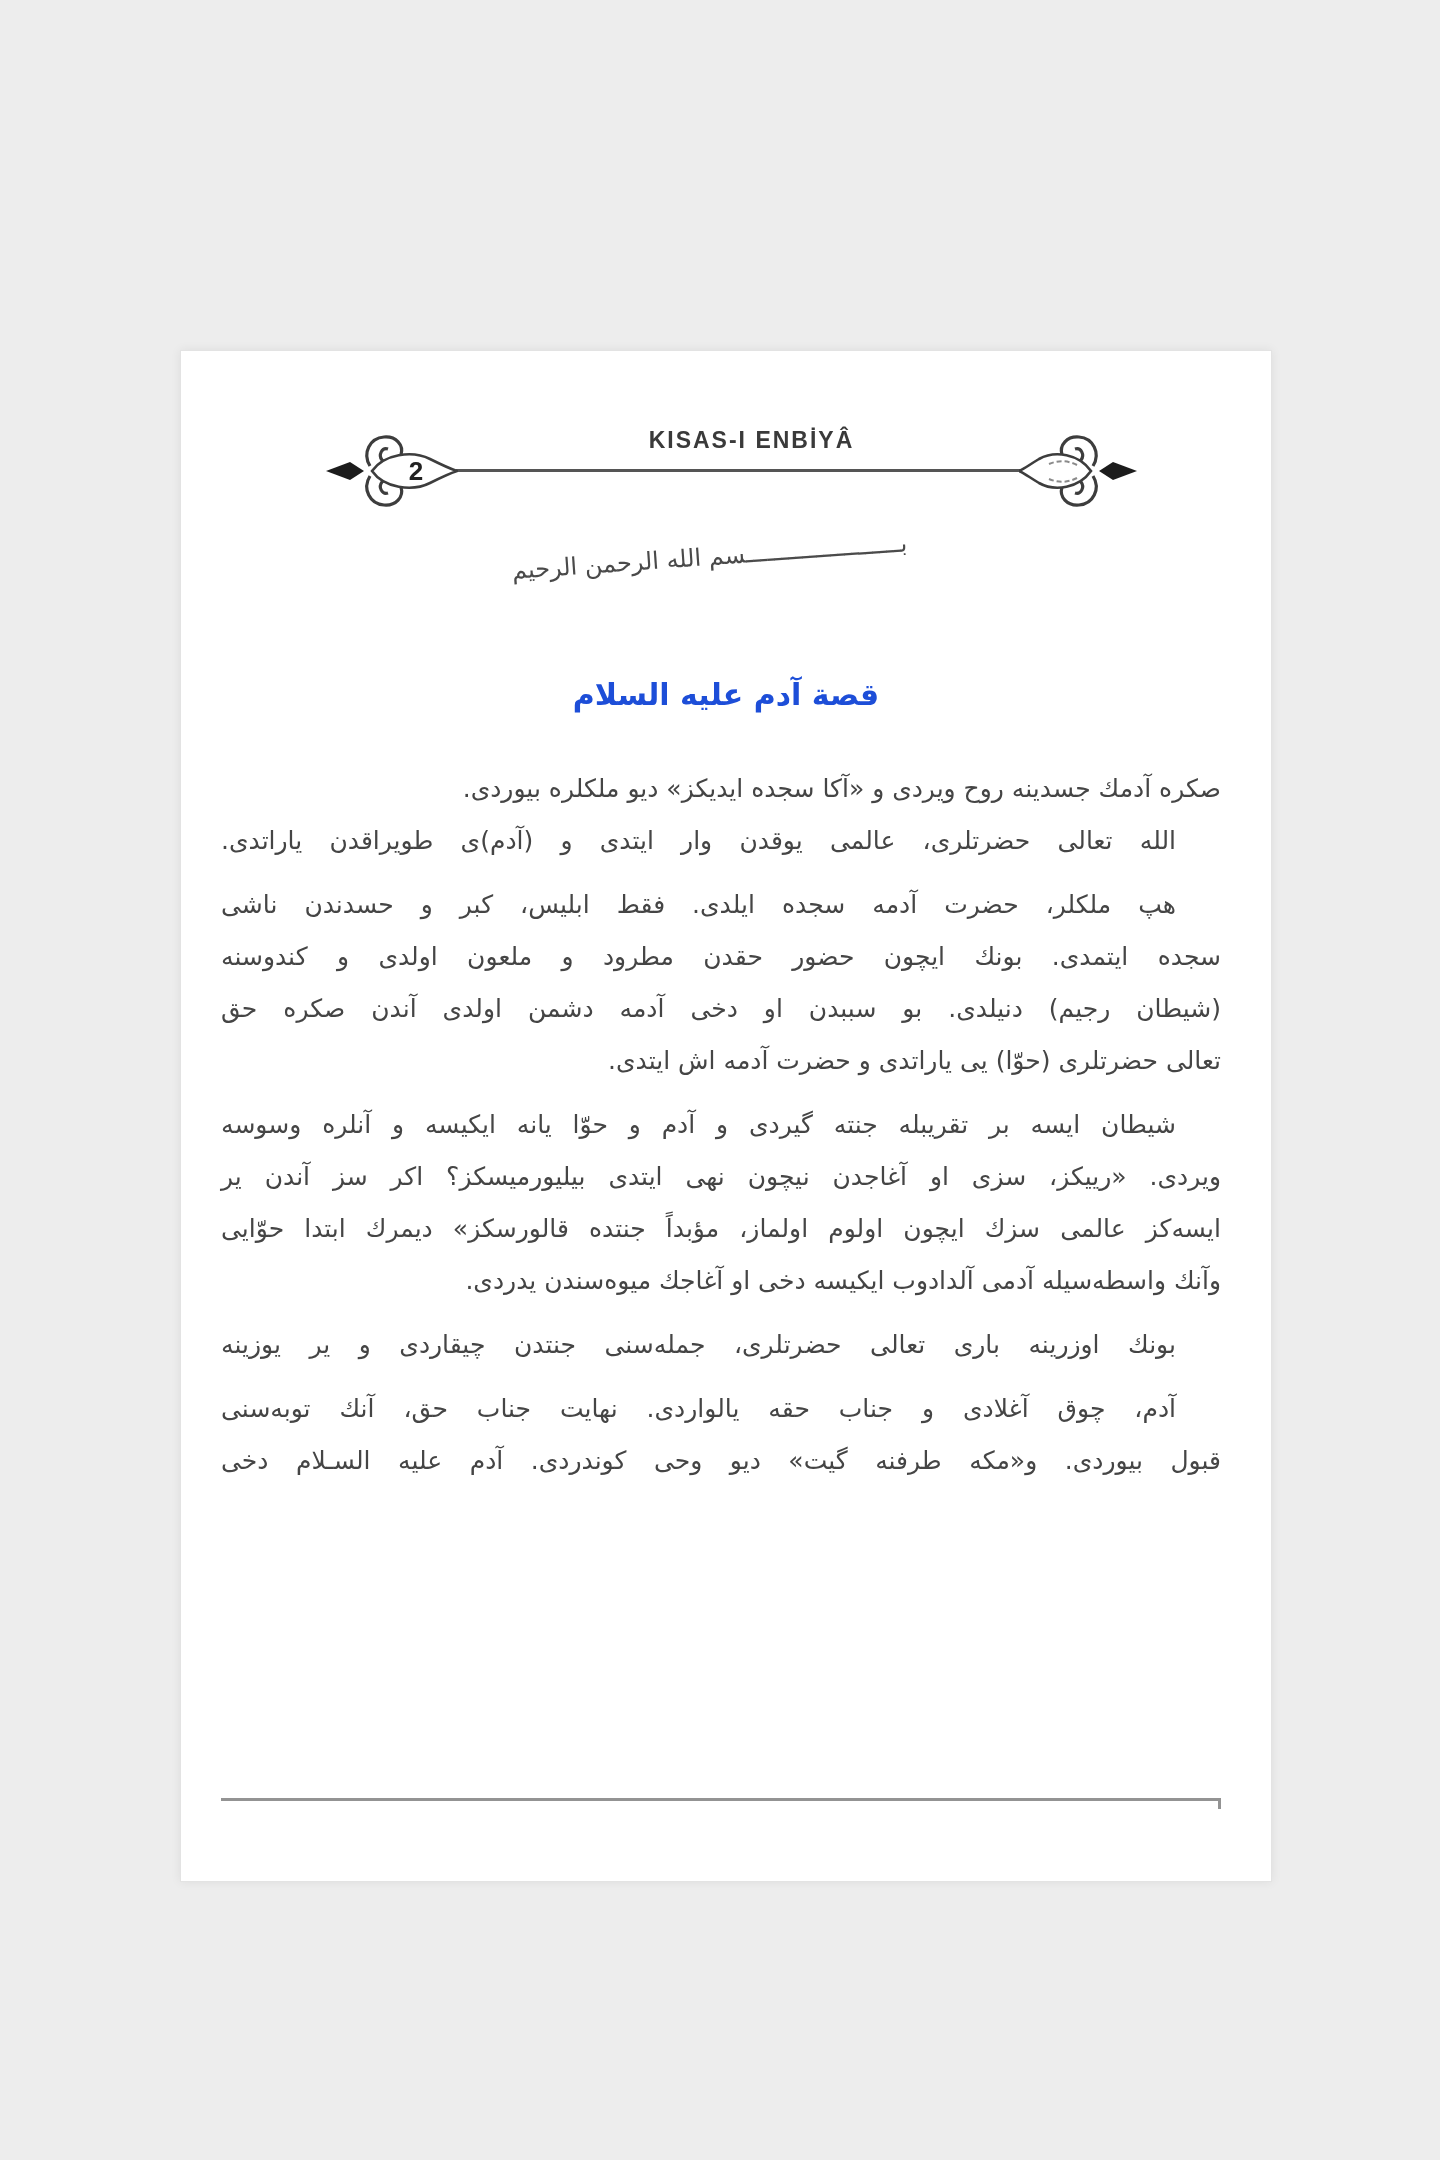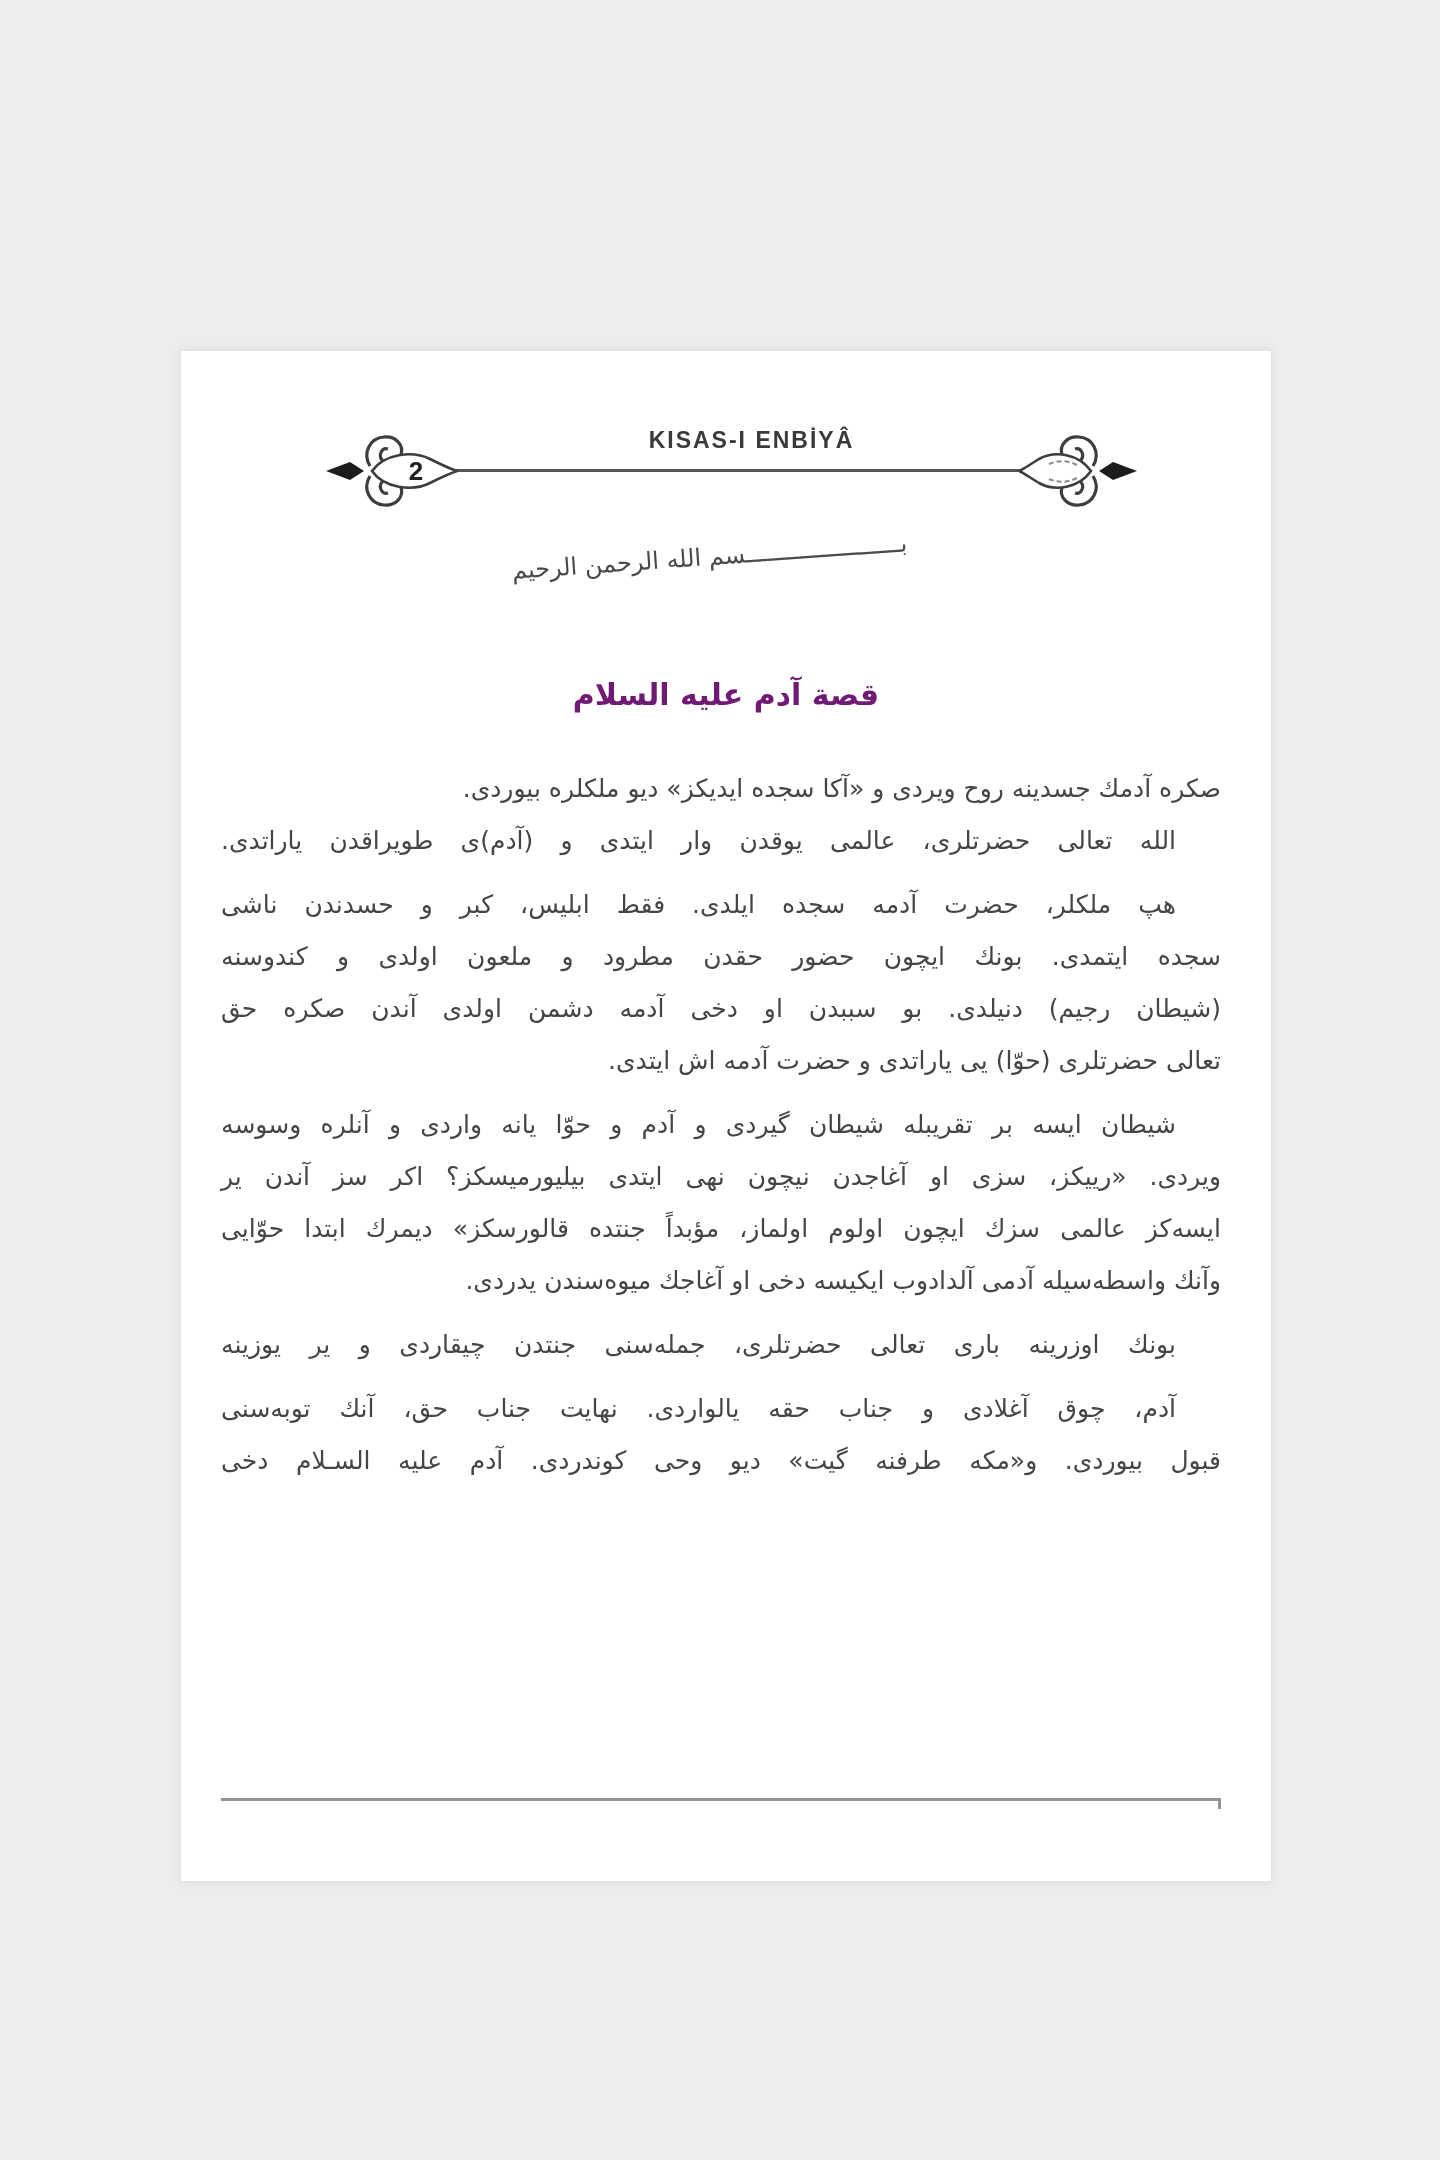--- a/index.html
+++ b/index.html
@@ -32,21 +32,21 @@
     position:absolute;top:192px;left:300px;width:460px;height:70px;
     direction:rtl;text-align:center;
     font-size:24px;color:#4a4a4a;
     transform:rotate(-4deg);
     white-space:nowrap;
   }
   
   .sec-title{
     position:absolute;top:326px;left:0;width:100%;
     direction:rtl;text-align:center;
-    font-size:30px;font-weight:bold;color:#701a75;
+    font-size:30px;font-weight:bold;color:#1d4ed8;
   }
   
   .body-text{
     position:absolute;top:412px;left:40px;width:1000px;
     direction:rtl;color:#454545;font-size:25px;
   }
   .para{margin:0 0 12px 0;padding:0;}
   .line{
     height:52px;line-height:52px;
     text-align:justify;text-align-last:justify;
@@ -102,21 +102,21 @@
 
     <p class="para">
       <span class="line first" style="display:block">هپ ملكلر، حضرت آدمه سجده ايلدى. فقط ابليس، كبر و حسدندن ناشى</span>
       <span class="line" style="display:block">سجده ايتمدى. بونك ايچون حضور حقدن مطرود و ملعون اولدى و كندوسنه</span>
       <span class="line" style="display:block">(شيطان رجيم) دنيلدى. بو سببدن او دخى آدمه دشمن اولدى آندن صكره حق</span>
       <span class="line last" style="display:block">تعالى حضرتلرى (حوّا) يى ياراتدى و حضرت آدمه اش ايتدى.</span>
     </p>
 
 
     <p class="para">
-      <span class="line first" style="display:block">شيطان ايسه بر تقريبله شيطان گيردى و آدم و حوّا يانه واردى و آنلره وسوسه</span>
+      <span class="line first" style="display:block">شيطان ايسه بر تقريبله جنته گيردى و آدم و حوّا يانه ايكيسه و آنلره وسوسه</span>
       <span class="line" style="display:block">ويردى. «رييكز، سزى او آغاجدن نيچون نهى ايتدى بيليورميسكز؟ اكر سز آندن ير</span>
       <span class="line" style="display:block">ايسه‌كز عالمى سزك ايچون اولوم اولماز، مؤبداً جنتده قالورسكز» ديمرك ابتدا حوّايى</span>
       <span class="line last" style="display:block">وآنك واسطه‌سيله آدمى آلدادوب ايكيسه دخى او آغاجك ميوه‌سندن يدردى.</span>
     </p>
 
     <p class="para">
       <span class="line first" style="display:block">بونك اوزرينه بارى تعالى حضرتلرى، جمله‌سنى جنتدن چيقاردى و ير يوزينه</span>
     </p>
 
     <p class="para">

